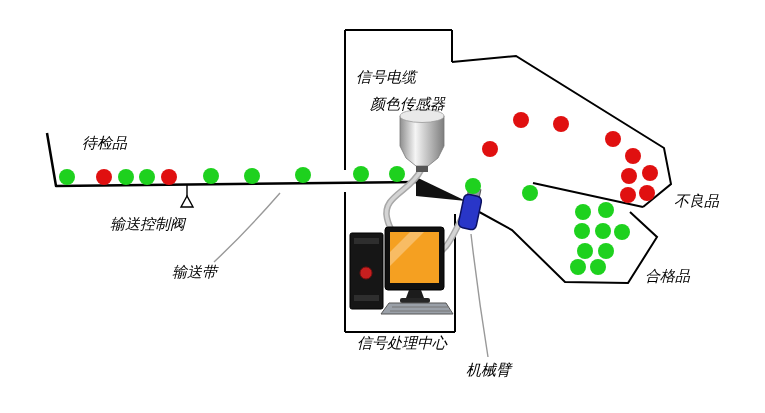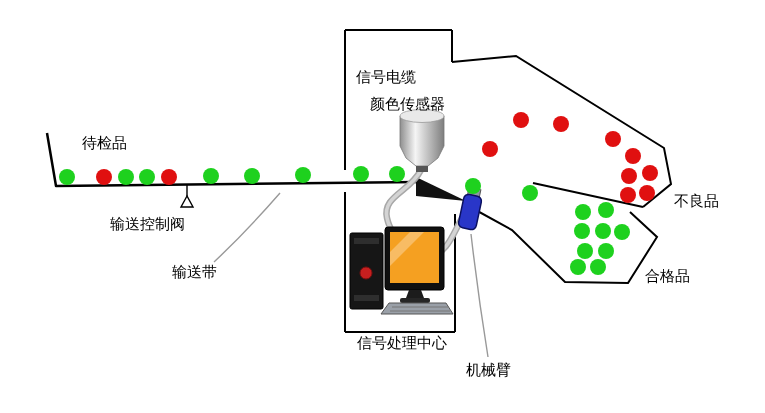--- a/index.html
+++ b/index.html
@@ -3,20 +3,21 @@
 <meta charset="utf-8">
 <style>
   html, body { margin: 0; padding: 0; background: #ffffff; }
   .stage {
     position: relative;
     width: 765px;
     height: 413px;
     background: #ffffff;
     font-family: "DejaVu Sans", "Liberation Sans", sans-serif;
     overflow: hidden;
+    font-style: italic;
   }
   svg text {
     font-family: "DejaVu Sans", "Liberation Sans", sans-serif;
     font-size: 15px;
     fill: #000000;
   }
 </style>
 </head>
 <body>
 

